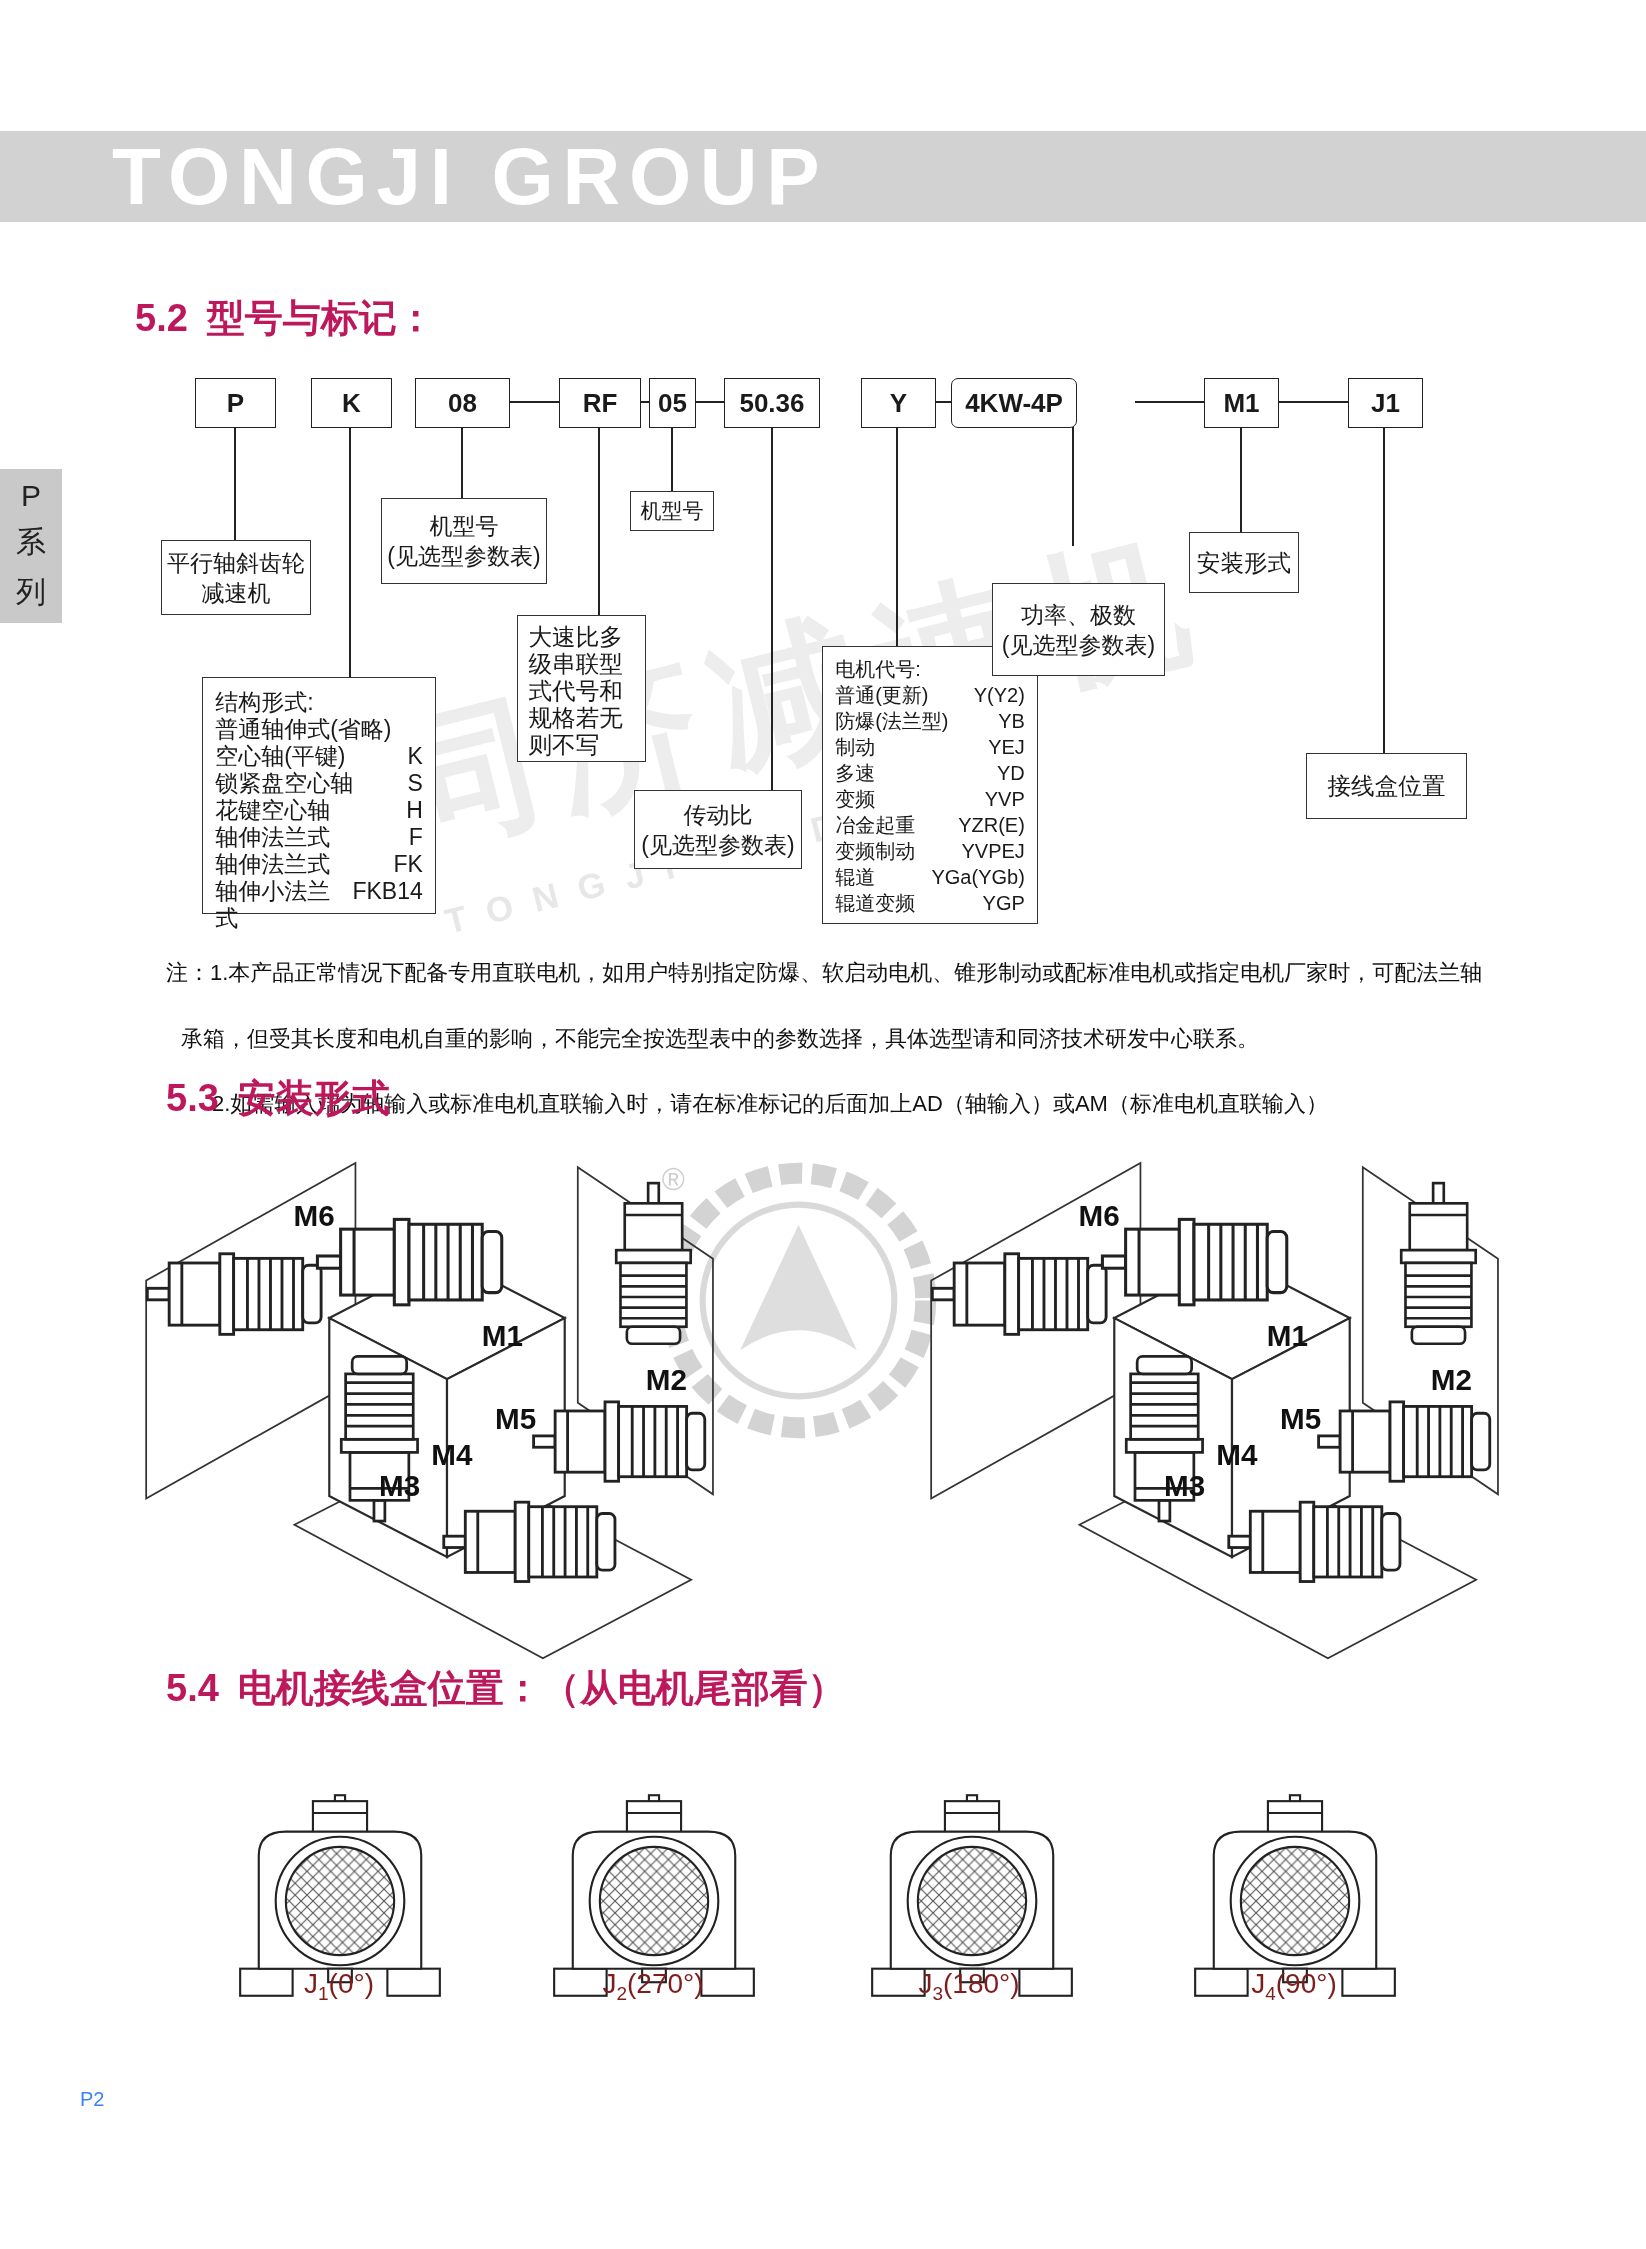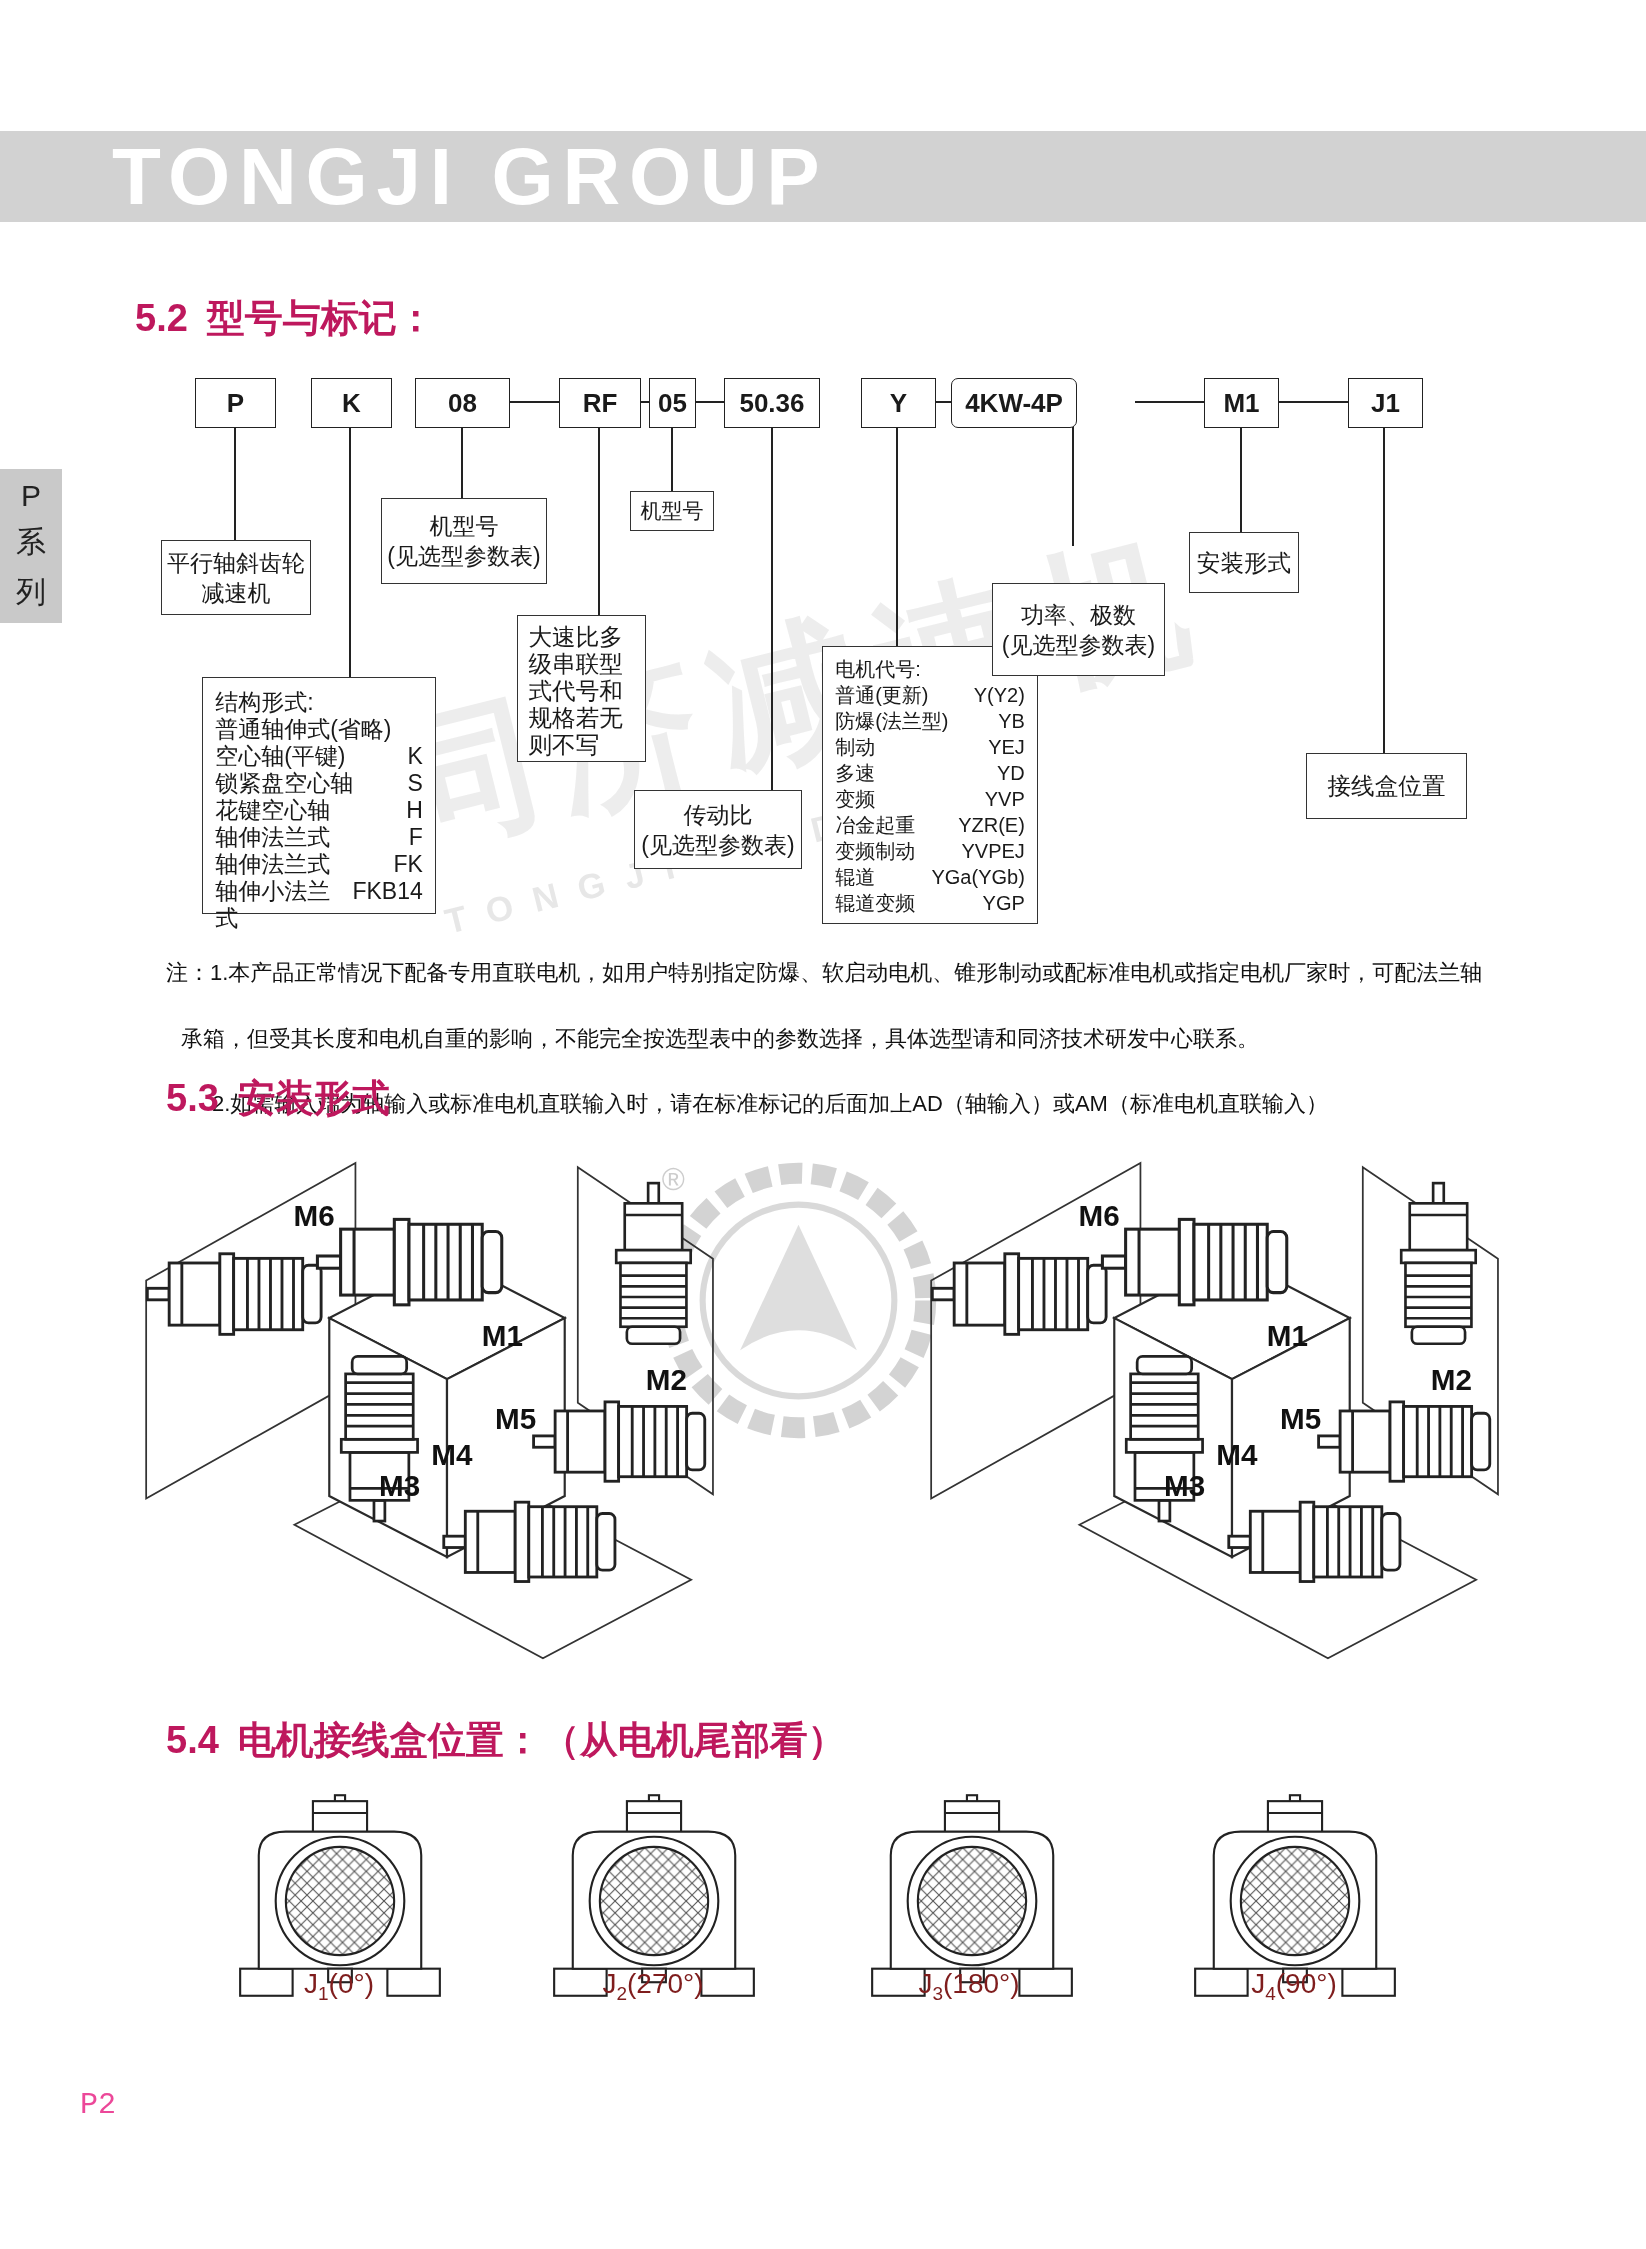--- a/index.html
+++ b/index.html
@@ -12,21 +12,21 @@
   .wm-en{left:441px;top:903px;font-size:35px;font-weight:bold;letter-spacing:21px;
          color:rgba(145,145,145,0.22);transform:rotate(-14deg);transform-origin:left top;}
   .wm-emblem{left:646px;top:1148px;}
   
   .banner{position:absolute;left:0;top:131px;width:1647px;height:91px;background:#d2d2d2;z-index:2;}
   .banner-title{position:absolute;left:112px;top:0;line-height:91px;font-size:80px;font-weight:bold;
                 letter-spacing:8.7px;color:#ffffff;}
   .side-tab{position:absolute;left:0;top:469px;width:62px;height:154px;background:#c9c9c9;z-index:2;
             display:flex;flex-direction:column;align-items:center;justify-content:center;gap:8.7px;
             font-size:30px;color:#222;}
-  .pagenum{position:absolute;left:80px;top:2088px;font-size:30px;color:#ec4899;z-index:2;font-family:Liberation Mono, monospace;}
+  .pagenum{position:absolute;left:80px;top:2088px;font-size:20px;color:#3b82f6;z-index:2;}
   
   .h2{position:absolute;z-index:3;font-weight:bold;font-size:38px;color:#be185d;white-space:nowrap;}
   .h2 .num{margin-right:19px;}
   
   .cbox{position:absolute;top:378px;height:48px;border:1.7px solid #222;background:#fff;z-index:3;
         display:flex;align-items:center;justify-content:center;font-size:26px;font-weight:bold;}
   .lbox{position:absolute;border:1.7px solid #333;background:#fff;z-index:3;box-sizing:border-box;}
   .lbox.center{display:flex;flex-direction:column;align-items:center;justify-content:center;
                text-align:center;font-size:23px;line-height:30px;}
   .line-v{position:absolute;width:1.7px;background:#222;z-index:2;}
@@ -306,21 +306,21 @@
     <g font-size="34" font-weight="600" fill="#111">
       <text x="224" y="112">M6</text>
       <text x="440" y="250">M1</text>
       <text x="628" y="300">M2</text>
       <text x="455" y="345">M5</text>
       <text x="382" y="386">M4</text>
       <text x="322" y="422">M3</text>
     </g>
   </svg>
 
-  <div class="h2" style="left:166px;top:1715px;">
+  <div class="h2" style="left:166px;top:1663px;">
     <span class="num">5.4</span><span>电机接线盒位置：（从电机尾部看）</span>
   </div>
 
   <svg class="jmotor" style="left:230px;" viewBox="0 0 260 252">
       <use href="#motor-rear"></use>
     </svg>
   <svg class="jmotor" style="left:544px;" viewBox="0 0 260 252">
       <use href="#motor-rear"></use>
     </svg>
   <svg class="jmotor" style="left:862px;" viewBox="0 0 260 252">

